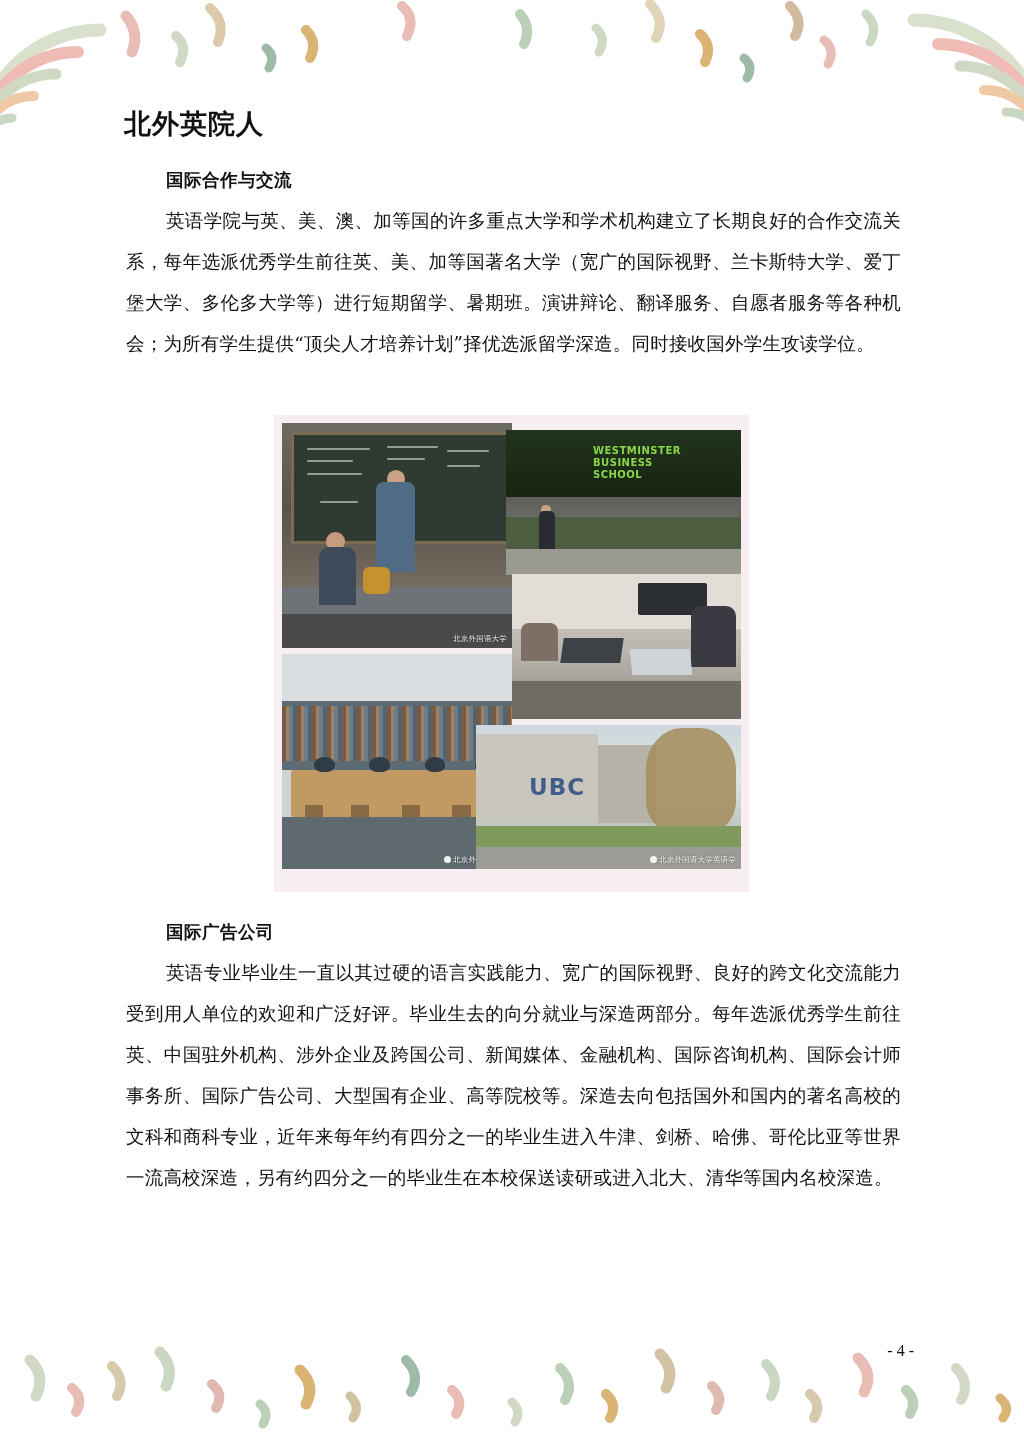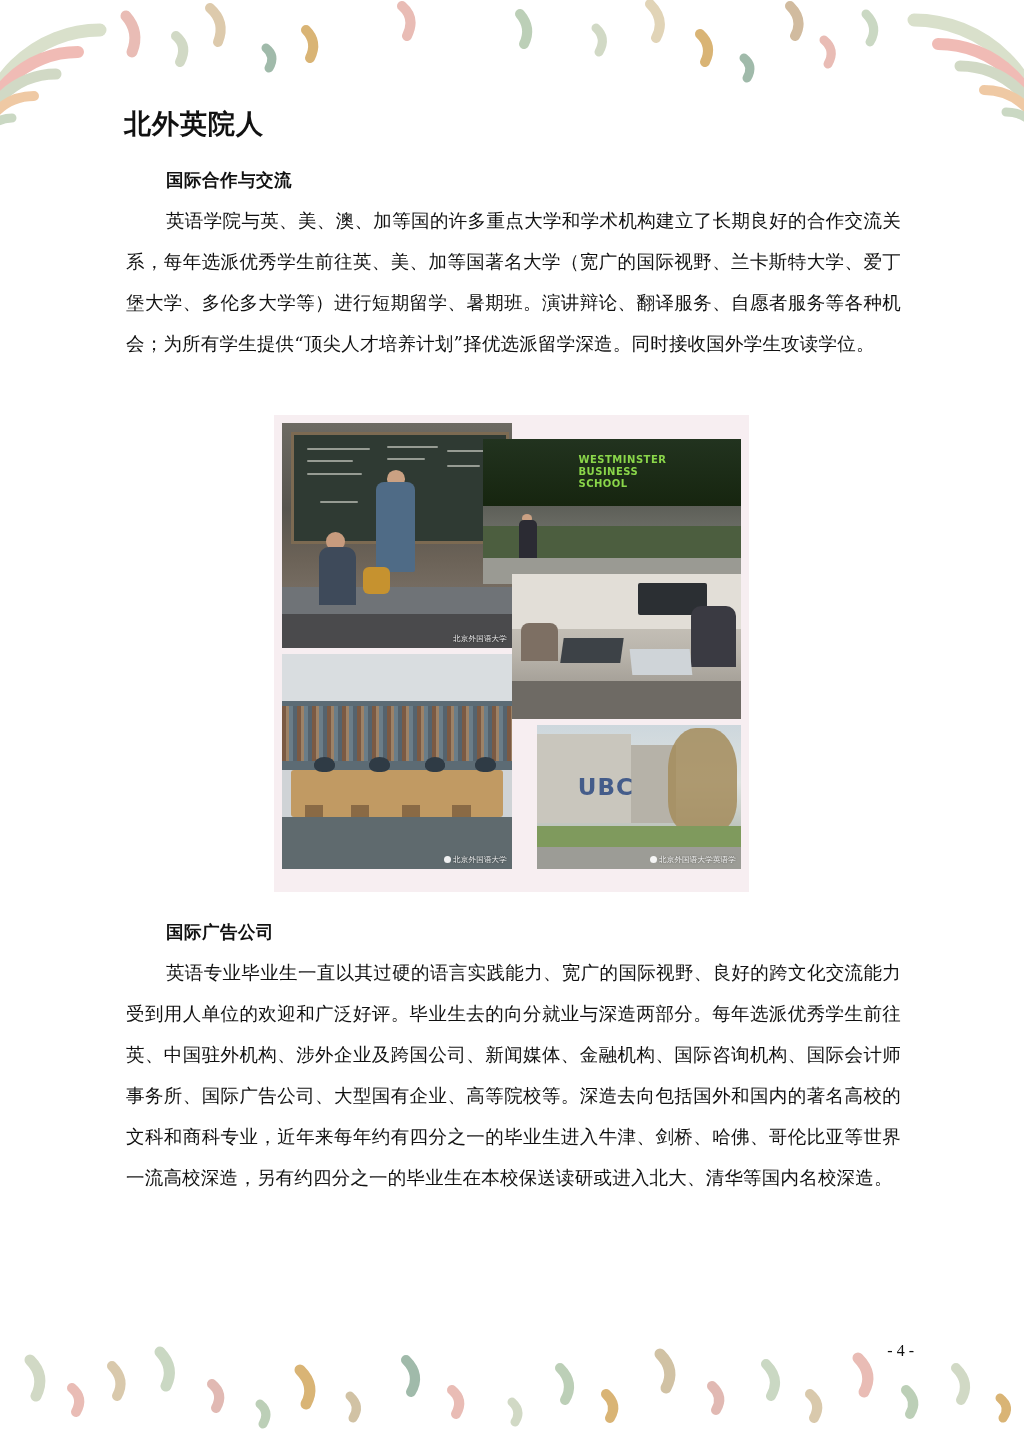--- a/index.html
+++ b/index.html
@@ -125,21 +125,21 @@
   .p1 .chalk { position:absolute; background:rgba(235,235,225,0.55); height:2px; border-radius:2px;}
   .p1 .teacher { position:absolute; left:41%; top:26%; width:17%; height:40%; background:#4f6b86; border-radius:8px 8px 2px 2px;}
   .p1 .teacher-head{position:absolute; left:45.5%; top:21%; width:8%; height:8%; background:#caa183; border-radius:50%;}
   .p1 .desk { position:absolute; left:0; bottom:14%; width:100%; height:13%; background:#6f7377; }
   .p1 .student { position:absolute; left:16%; bottom:19%; width:16%; height:26%; background:#3e4a5a; border-radius:10px 10px 0 0;}
   .p1 .student-head{position:absolute; left:19%; bottom:43%; width:8.5%; height:8.5%; background:#c79b7e; border-radius:50%;}
   .p1 .bag { position:absolute; left:35%; bottom:24%; width:12%; height:12%; background:#c6922f; border-radius:6px;}
   .p1 .floor { position:absolute; left:0; bottom:0; width:100%; height:15%; background:#4a4a4c;}
 
   
-  .p2 { right: 0; top: 16px; width: 258px; height: 145px; }
+  .p2 { right: 0; top: 7px; width: 235px; height: 145px; }
   .p2 .bg { position:absolute; inset:0; background:linear-gradient(180deg,#3c4a3f 0%,#2e3a31 45%,#5d5f58 46%,#8a8a82 100%);}
   .p2 .glass { position:absolute; left:0; top:0; width:100%; height:46%; background:linear-gradient(180deg,#22331f 0%,#16250f 100%);}
   .p2 .sign { position:absolute; left:37%; top:10%; font-family:"DejaVu Sans",sans-serif; font-size:10px; font-weight:bold; color:#8ad64a; line-height:12px; letter-spacing:0.5px;}
   .p2 .hedge { position:absolute; left:0; bottom:18%; width:100%; height:22%; background:#4c5e3f;}
   .p2 .pavement{ position:absolute; left:0; bottom:0; width:100%; height:18%; background:#9a9a93;}
   .p2 .person{ position:absolute; left:14%; bottom:18%; width:7%; height:26%; background:#2b2b33; border-radius:5px 5px 0 0;}
   .p2 .person-head{ position:absolute; left:15%; bottom:42%; width:4%; height:6%; background:#caa183; border-radius:50%;}
 
   
   .p3 { right: 0; top: 151px; width: 229px; height: 145px; }
@@ -157,21 +157,21 @@
   .p4 .ceil{ position:absolute; left:0; top:0; width:100%; height:22%; background:#d9dde0;}
   .p4 .shelf{ position:absolute; left:0; top:22%; width:100%; height:32%; background:#5c6b74;}
   .p4 .books{ position:absolute; left:0; top:24%; width:100%; height:26%;
       background:repeating-linear-gradient(90deg,#7b5a43 0 4px,#9d8266 4px 7px,#6a7d88 7px 11px,#55636d 11px 15px);}
   .p4 .tables{ position:absolute; left:4%; top:54%; width:92%; height:22%; background:#c19a63; border-radius:3px;}
   .p4 .lamp{ position:absolute; top:48%; width:9%; height:7%; background:#2f3b45; border-radius:50% 50% 40% 40%;}
   .p4 .chair{ position:absolute; top:70%; width:8%; height:14%; background:#8a6a45;}
   .p4 .floor{ position:absolute; left:0; bottom:0; width:100%; height:24%; background:#5f6a6e;}
 
   
-  .p5 { right: 0; top: 302px; width: 204px; height: 144px; }
+  .p5 { right: 0; top: 302px; width: 265px; height: 144px; }
   .p5 .sky{ position:absolute; inset:0; background:linear-gradient(180deg,#cdd7dd 0%,#dfe3e0 40%,#9fa89c 100%);}
   .p5 .bldg{ position:absolute; left:0; top:6%; width:46%; height:62%; background:#c9c6bd;}
   .p5 .bldg2{ position:absolute; left:46%; top:14%; width:22%; height:54%; background:#b6b2a8;}
   .p5 .tree{ position:absolute; right:2%; top:2%; width:34%; height:72%; background:#a58c5c; border-radius:40% 40% 30% 30%; opacity:0.85;}
   .p5 .ubc{ position:absolute; left:20%; top:34%; font-family:"DejaVu Sans",sans-serif; font-size:23px; font-weight:bold; color:#2d4a82; letter-spacing:1px; opacity:0.85;}
   .p5 .lawn{ position:absolute; left:0; bottom:14%; width:100%; height:16%; background:#7f9a5d;}
   .p5 .path{ position:absolute; left:0; bottom:0; width:100%; height:15%; background:#9c9c96;}
 
   
   .page-number {

